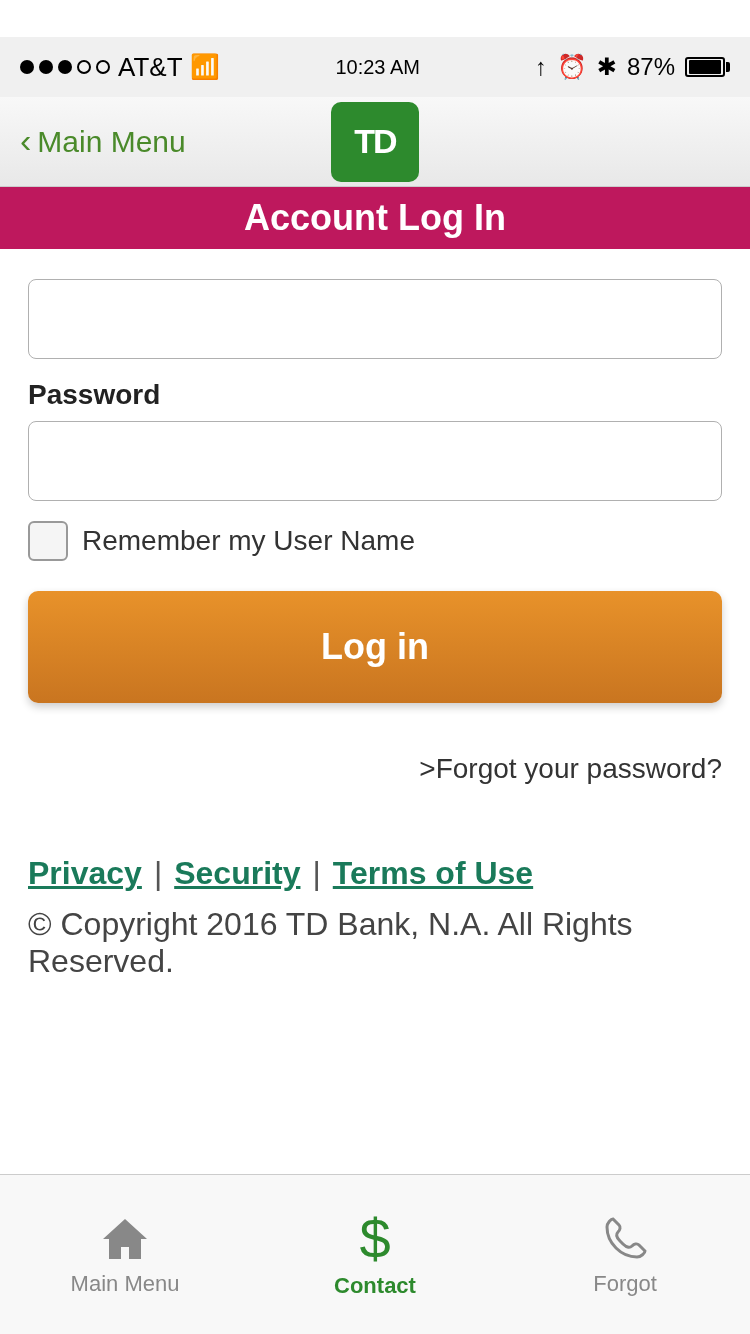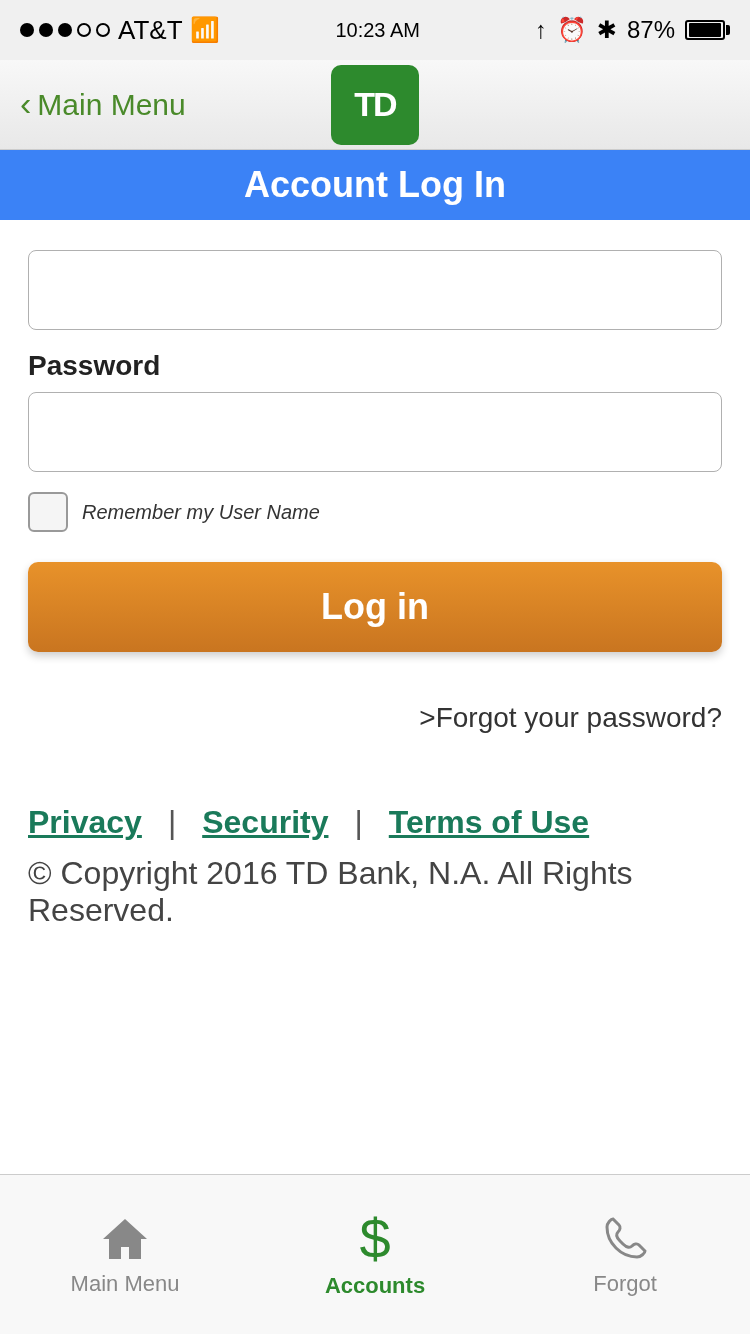--- a/index.html
+++ b/index.html
@@ -16,20 +16,21 @@
     
     .status-bar {
       height: 60px;
       background: #f0f0f0;
       display: flex;
       align-items: center;
       justify-content: space-between;
       padding: 0 20px;
       font-size: 26px;
       font-weight: 500;
+      margin-top: 37px;
     }
     .status-left {
       display: flex;
       align-items: center;
       gap: 8px;
     }
     .status-dots {
       display: flex; gap: 5px;
     }
     .dot {
@@ -92,22 +93,22 @@
       align-items: center;
       justify-content: center;
       color: white;
       font-size: 34px;
       font-weight: 700;
       letter-spacing: -2px;
     }
 
     
     .header-banner {
-      background: #3b82f6;
-      height: 70px;
+      background: #be185d;
+      height: 62px;
       display: flex;
       align-items: center;
       justify-content: center;
     }
     .header-banner-text {
       color: white;
       font-size: 36px;
       font-weight: 700;
     }
 
@@ -140,29 +141,28 @@
     }
     .checkbox-custom {
       width: 40px; height: 40px;
       border: 2px solid #999;
       border-radius: 6px;
       background: #f5f5f5;
       flex-shrink: 0;
       cursor: pointer;
     }
     .remember-label {
-      font-size: 20px;
+      font-size: 28px;
       color: #333;
-      font-style: italic;
     }
 
     
     .login-btn {
       width: 100%;
-      height: 90px;
+      height: 112px;
       background: linear-gradient(to bottom, #e8922a, #c97520);
       border: none;
       border-radius: 10px;
       color: white;
       font-size: 36px;
       font-weight: 600;
       cursor: pointer;
       box-shadow: 0 4px 8px rgba(0,0,0,0.2);
     }
 
@@ -177,21 +177,21 @@
       text-decoration: none;
     }
 
     
     .footer-links {
       padding: 40px 28px 10px 28px;
     }
     .footer-link-row {
       display: flex;
       align-items: center;
-      gap: 26px;
+      gap: 12px;
       margin-bottom: 14px;
     }
     .footer-link {
       color: #1a7a5a;
       font-size: 32px;
       font-weight: 700;
       text-decoration: underline;
       cursor: pointer;
     }
     .footer-separator {
@@ -328,21 +328,21 @@
 
   <div class="tab-item">
     <svg class="house-svg" viewBox="0 0 52 52" fill="none">
       <polygon points="26,6 4,26 10,26 10,46 22,46 22,34 30,34 30,46 42,46 42,26 48,26" fill="#888"></polygon>
     </svg>
     <span class="tab-label">Main Menu</span>
   </div>
 
   <div class="tab-item active">
     <span class="tab-icon" style="color:#2d8a2d; font-size:56px;">$</span>
-    <span class="tab-label" style="color:#2d8a2d; font-weight:600;">Accounts</span>
+    <span class="tab-label" style="color:#2d8a2d; font-weight:600;">Contact</span>
   </div>
 
 
   <div class="tab-item">
     <svg class="phone-svg" viewBox="0 0 52 52" fill="none">
       <path d="M14 6 C12 6 8 10 8 14 C8 30 22 44 38 44 C42 44 46 40 46 38 L40 32 C38 30 35 31 33 33 C31 35 28 35 24 31 L21 28 C17 24 17 21 19 19 C21 17 22 14 20 12 Z" stroke="#888" stroke-width="3" fill="none"></path>
     </svg>
     <span class="tab-label">Forgot</span>
   </div>
 </div>

